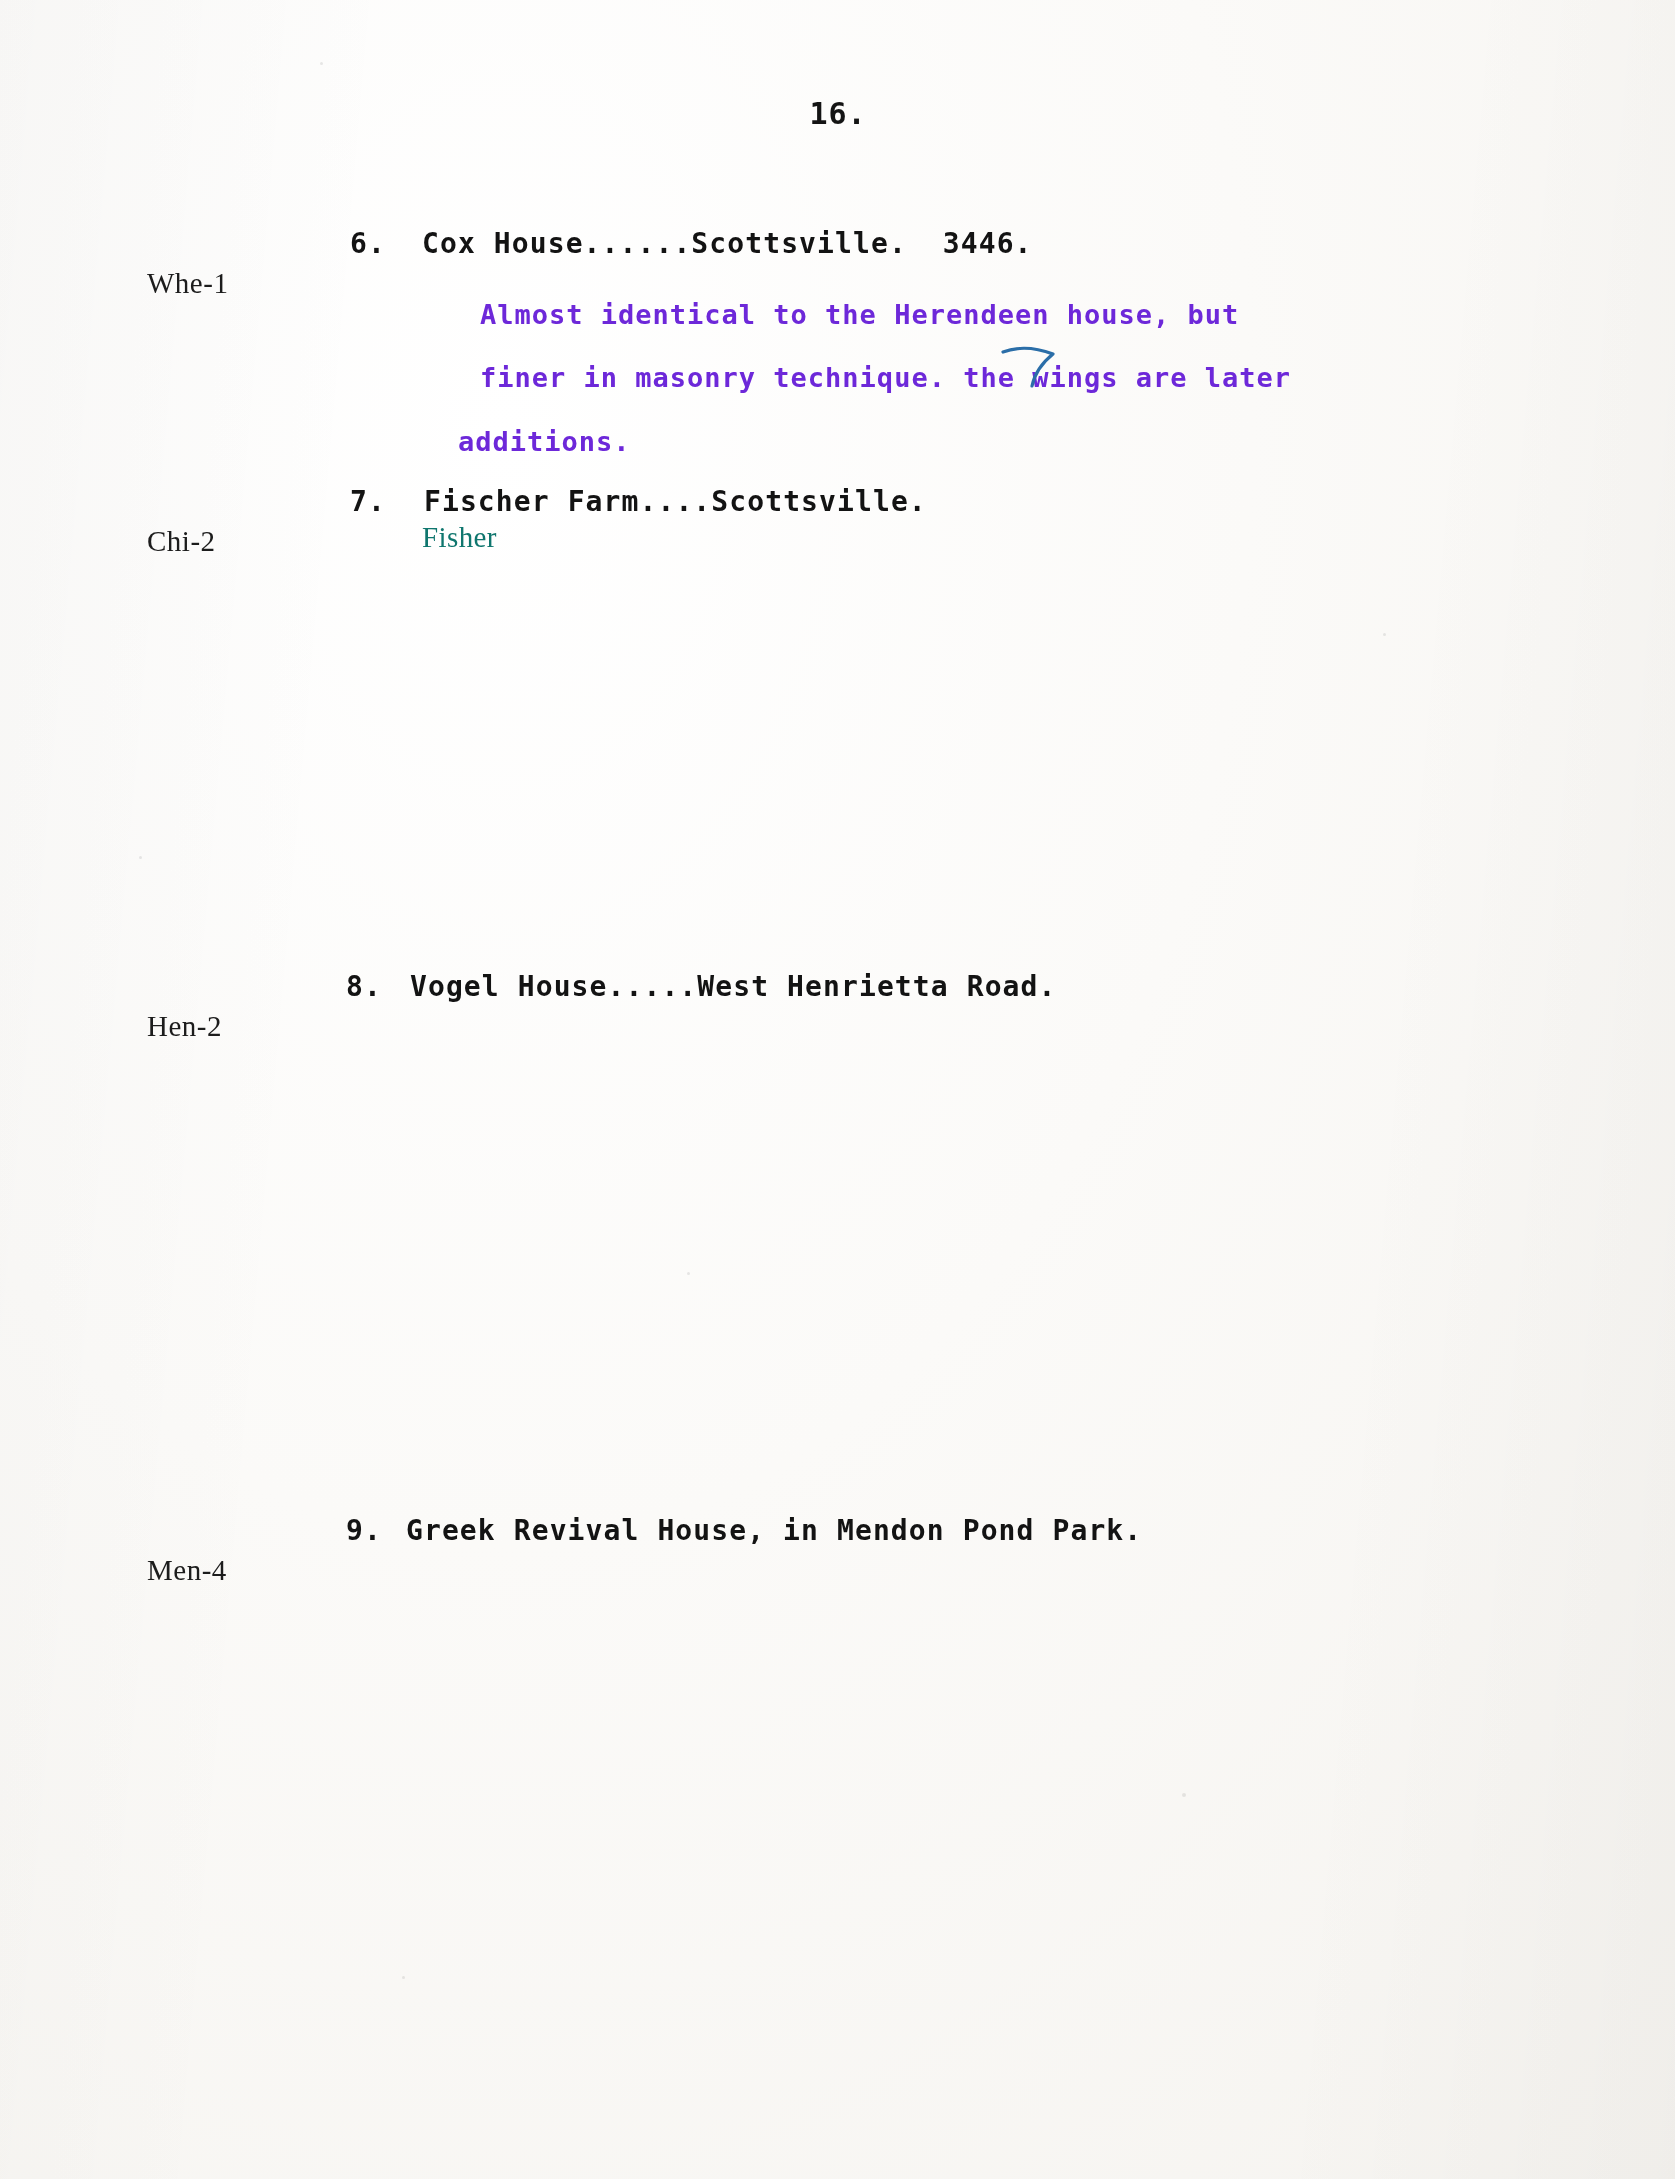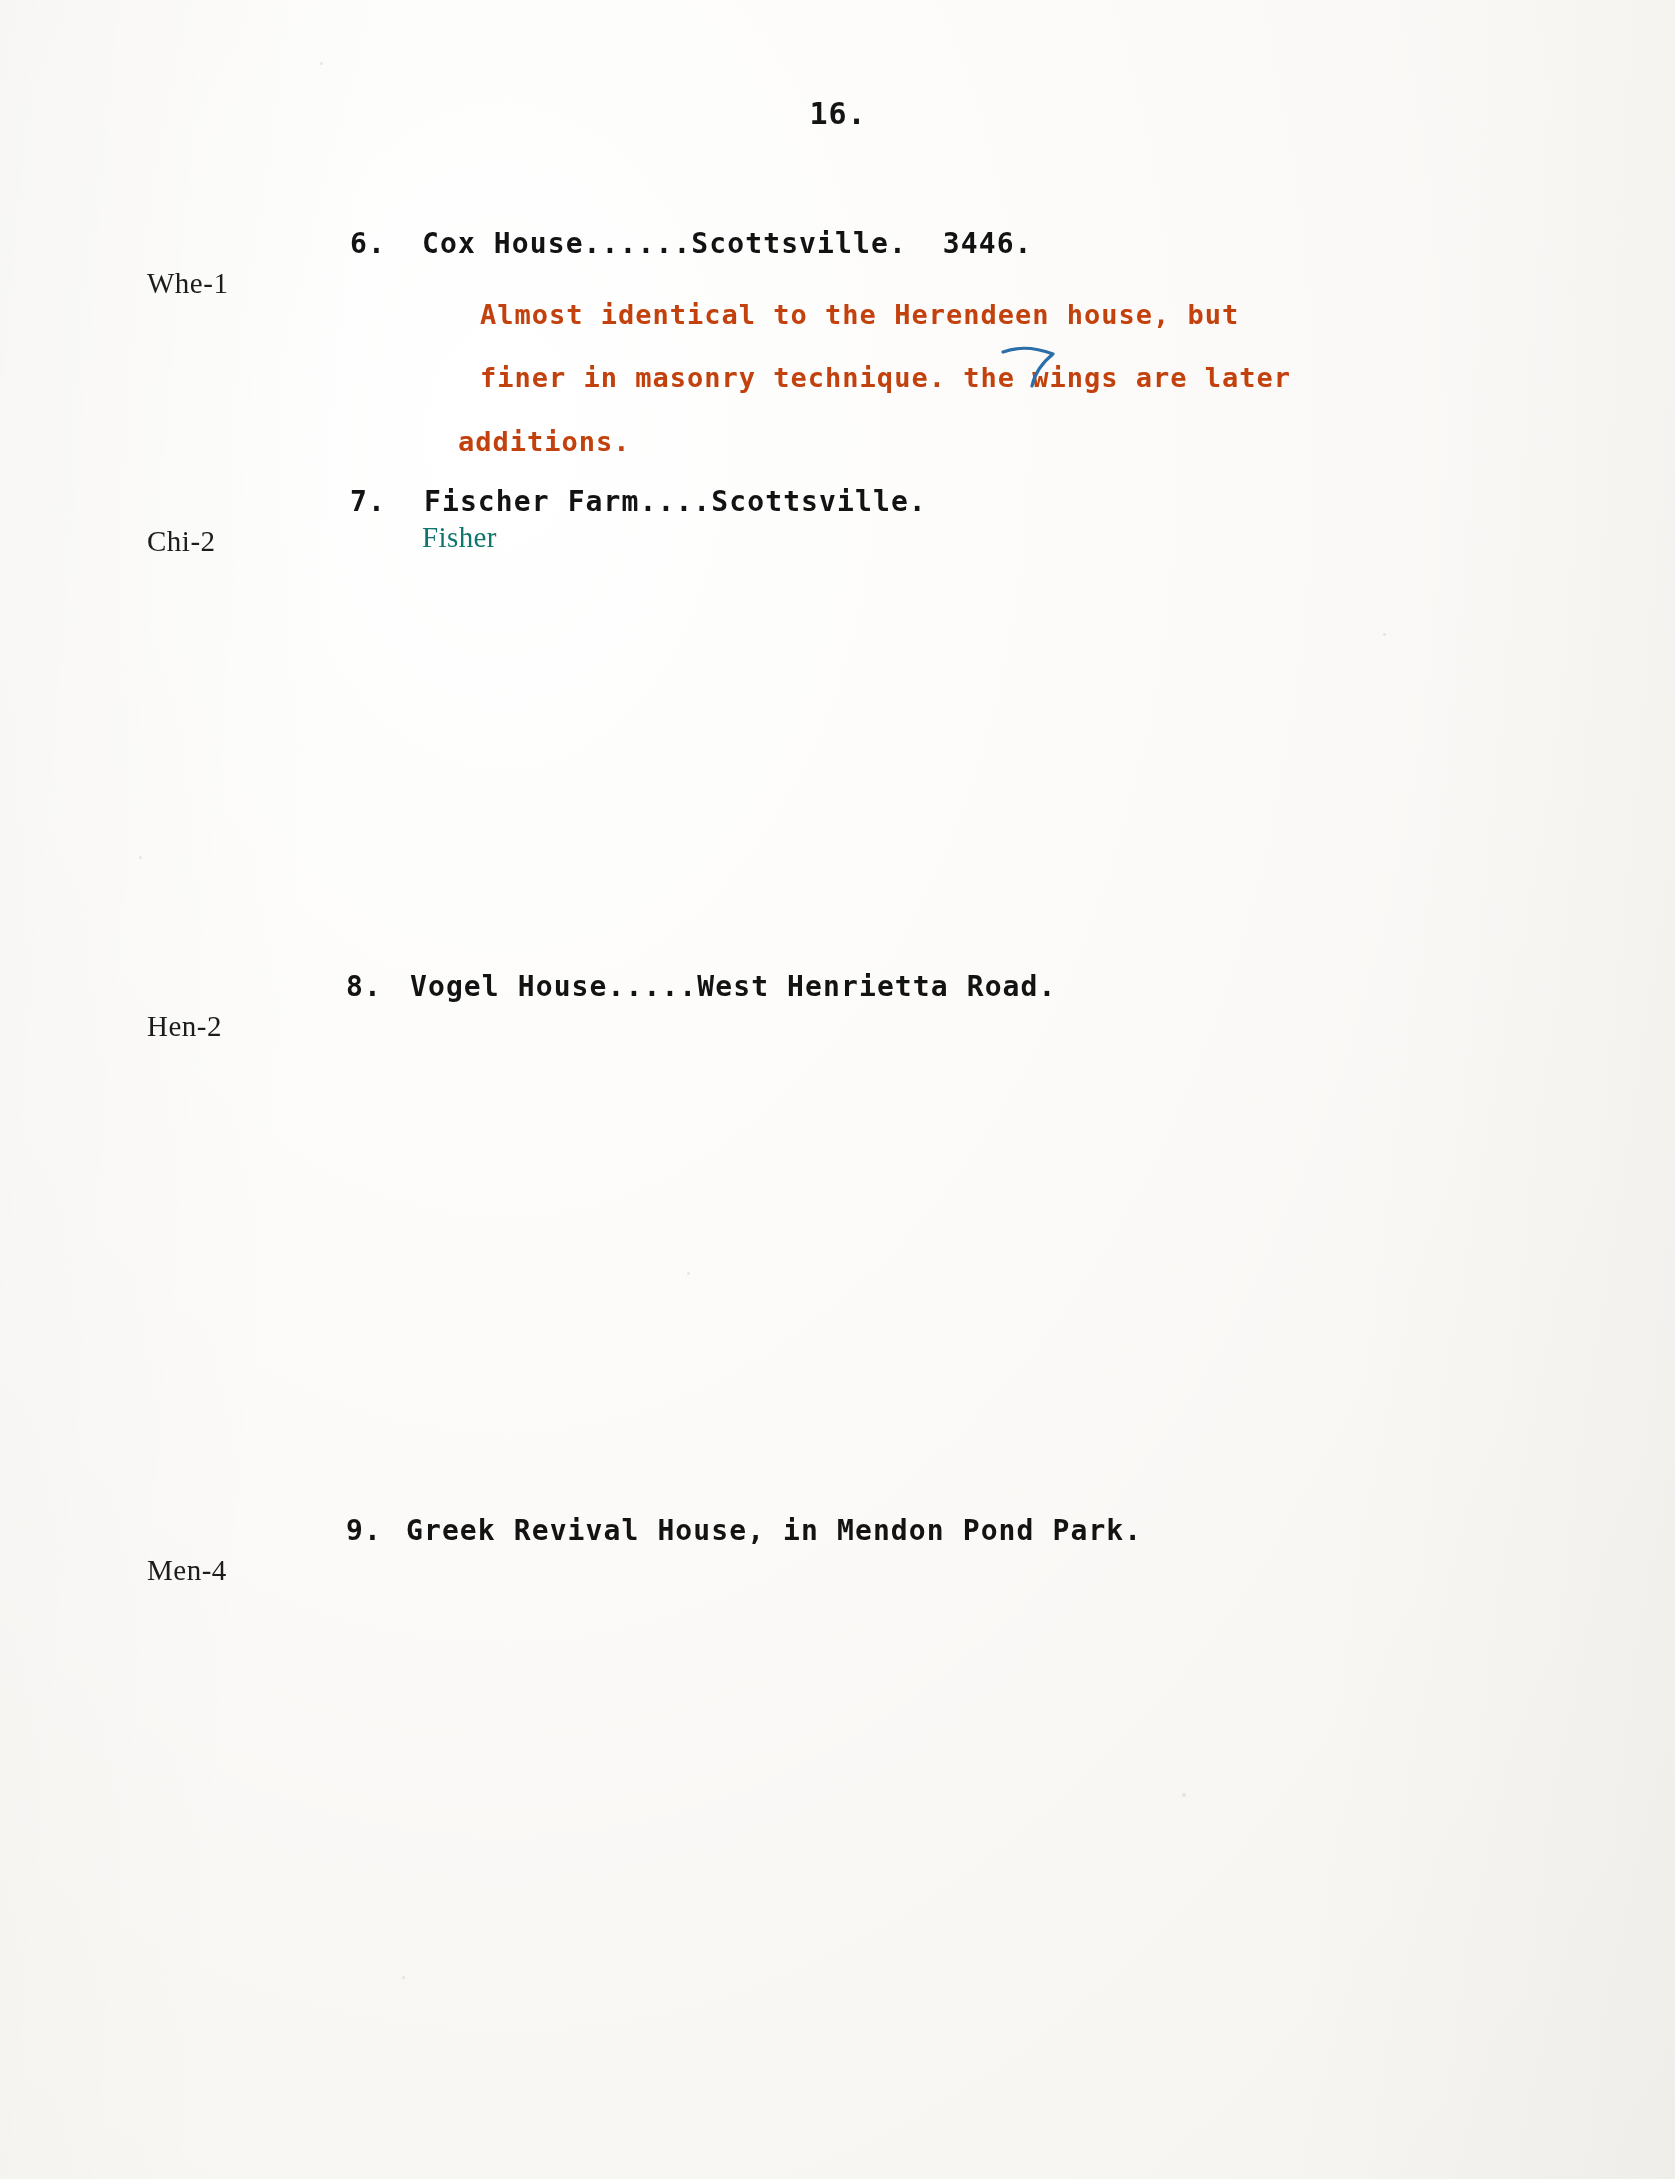--- a/index.html
+++ b/index.html
@@ -72,21 +72,21 @@
     color: #131313;
     white-space: pre;
   }
 
   .entry-body {
     position: absolute;
     font-family: "DejaVu Sans Mono", monospace;
     font-size: 27px;
     font-weight: bold;
     letter-spacing: 1px;
-    color: #c2410c;
+    color: #6d28d9;
     white-space: pre;
   }
 
   
   .annotation-hand {
     position: absolute;
     font-family: "Liberation Serif", serif;
     font-size: 29px;
     color: #0f766e;
     letter-spacing: 0.4px;

